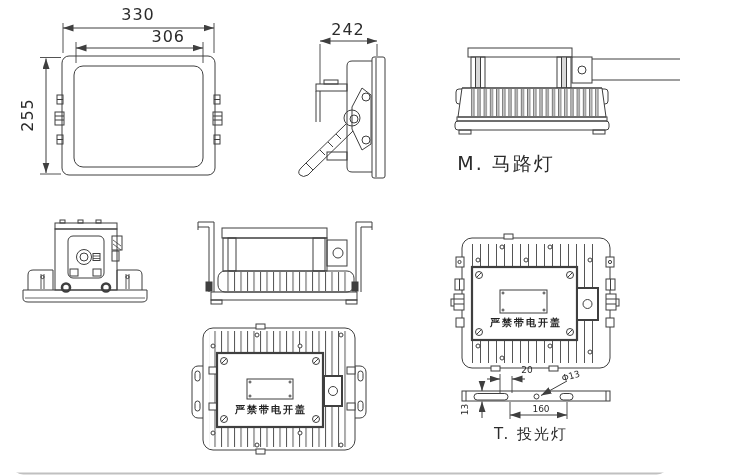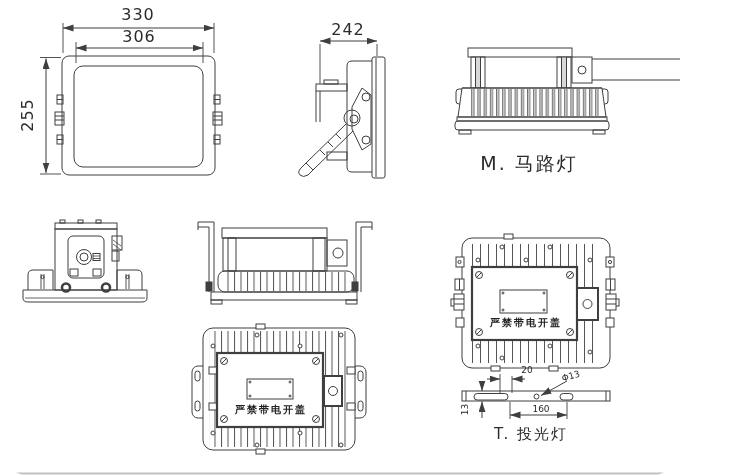--- a/index.html
+++ b/index.html
@@ -355,27 +355,27 @@
           <line x1="510" y1="415" x2="567" y2="415" marker-start="url(#arr)" marker-end="url(#arr)"></line>
         </g>
       </g>
 
       <line x1="0" y1="473.5" x2="740" y2="473.5" stroke="#c0c0c0" stroke-width="2"></line>
     </g>
   </svg>
 
   <div class="txt dim-lg" style="left:106px;top:7px;width:64px;">330</div>
 
-  <div class="txt dim-lg" style="left:107px;top:29px;width:64px;">306</div>
+  <div class="txt dim-lg" style="left:121px;top:29px;width:64px;text-align:right;">306</div>
 
   <div class="txt dim-lg rot90" style="left:5px;top:107px;width:46px;height:16px;">255</div>
 
   <div class="txt dim-lg" style="left:316px;top:22px;width:64px;">242</div>
 
-  <div class="txt viewlabel" style="left:458px;top:154px;width:142px;">M. 马路灯</div>
+  <div class="txt viewlabel" style="left:435px;top:154px;width:142px;">M. 马路灯</div>
 
 
   <div class="txt viewlabel" style="left:460px;top:427px;width:142px;font-size:15px;">T. 投光灯</div>
 
   <div class="txt warning" style="left:220px;top:405px;width:102px;">严禁带电开盖</div>
 
   <div class="txt warning" style="left:475px;top:318px;width:102px;">严禁带电开盖</div>
 
   <div class="txt dim-sm" style="left:513px;top:366px;width:28px;">20</div>
 

